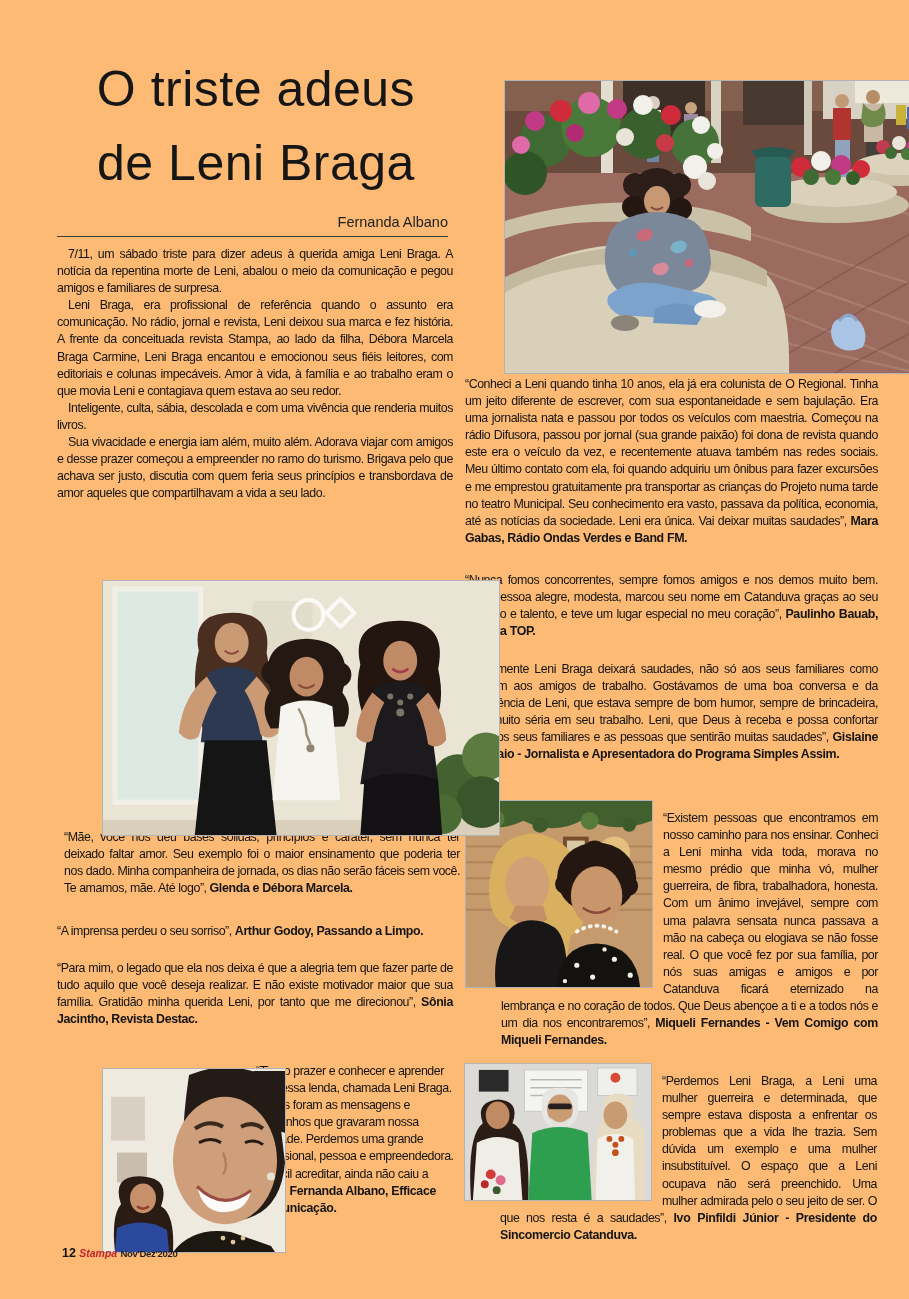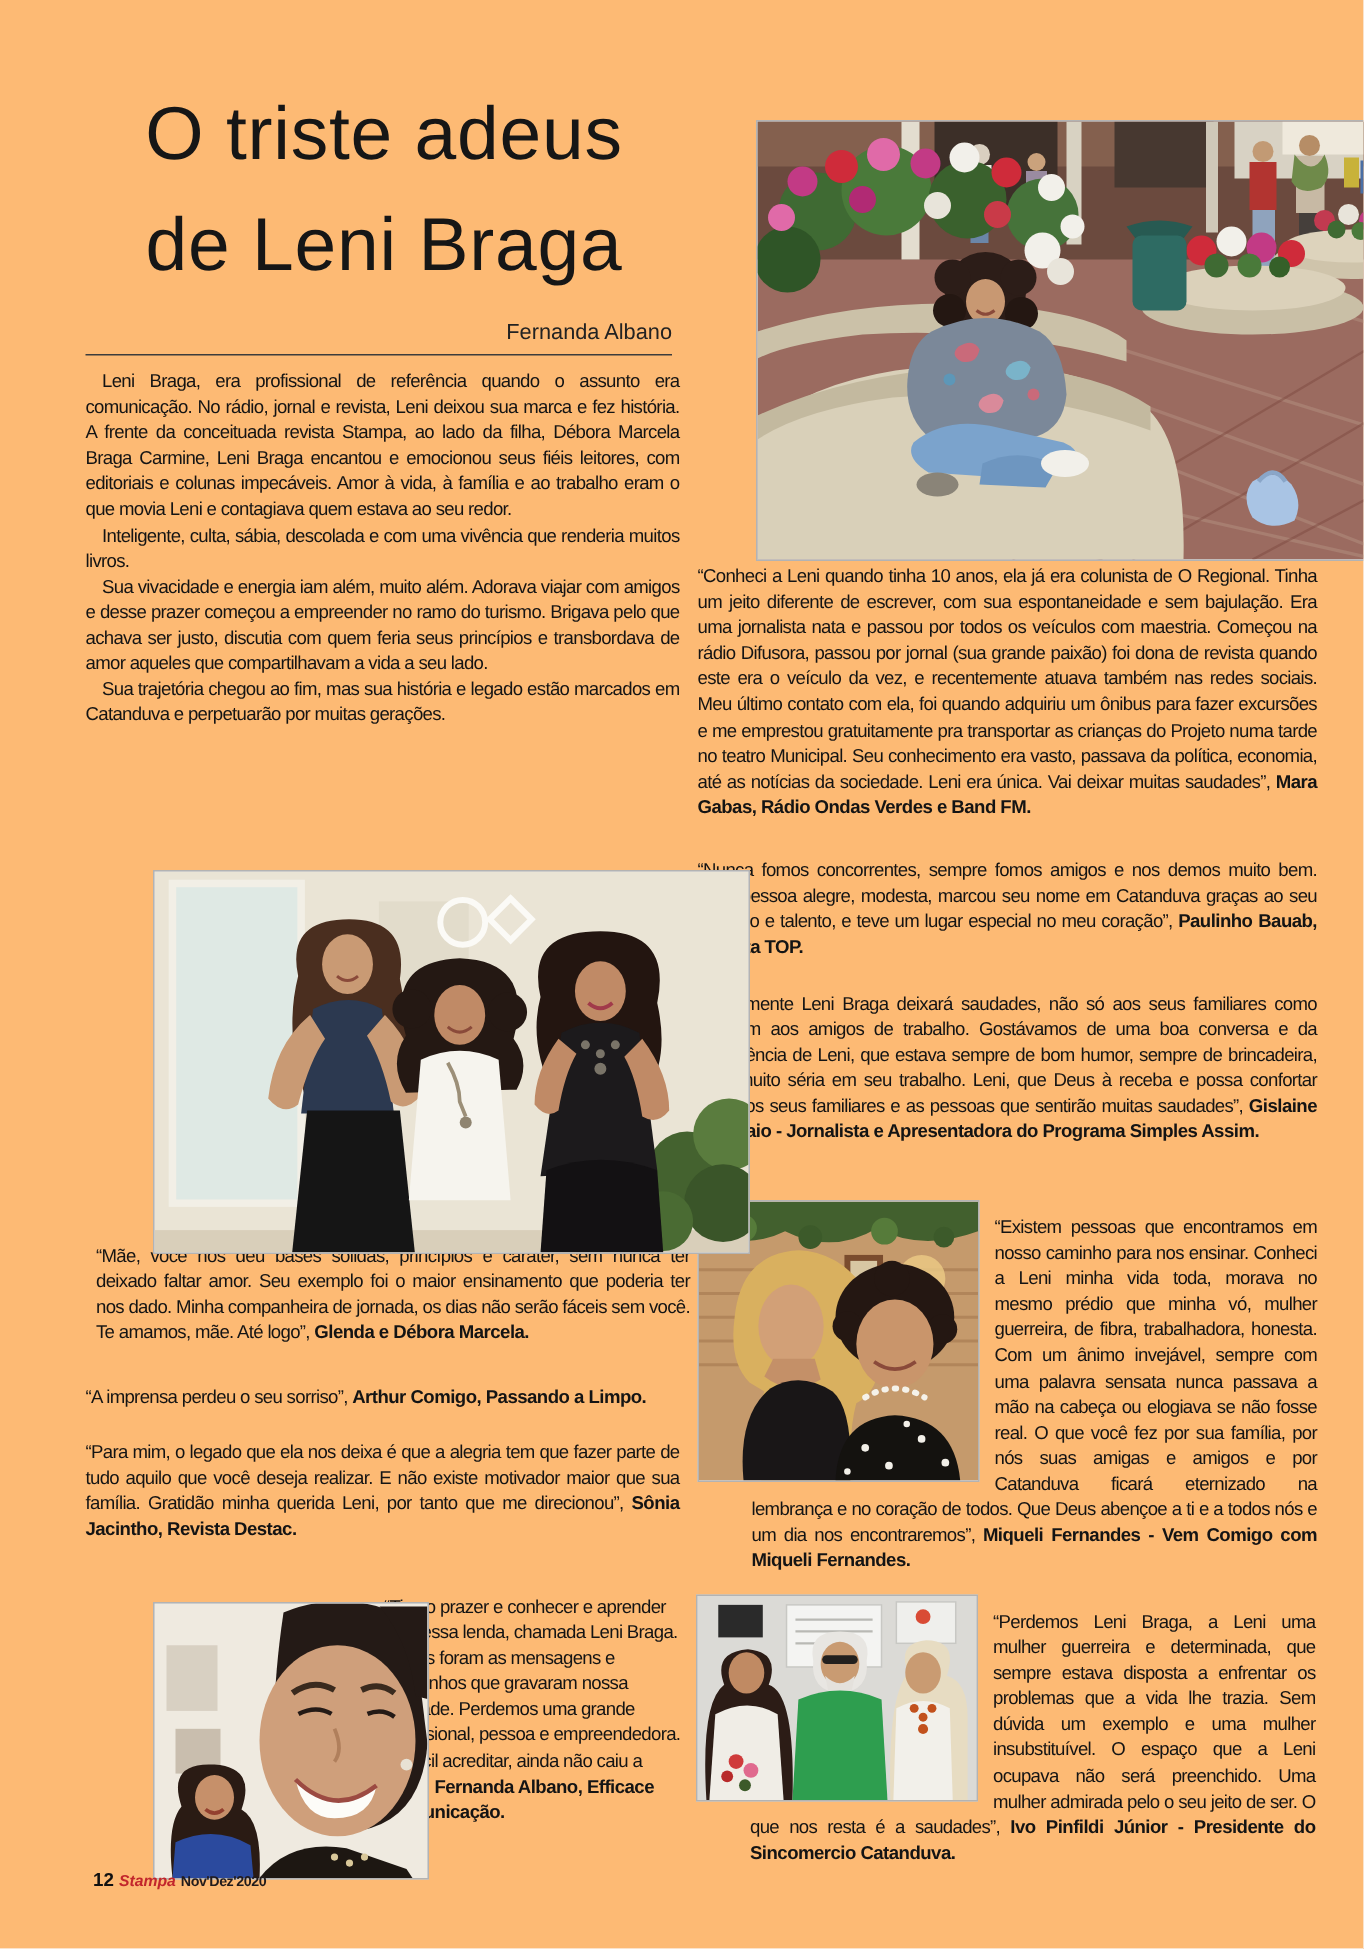--- a/index.html
+++ b/index.html
@@ -59,41 +59,41 @@
 <div class="page">
 
   <div class="title">
     <span>O triste adeus</span><br>
     <span>de Leni Braga</span>
   </div>
   <div class="byline">Fernanda Albano</div>
   <div class="rule"></div>
 
   <div class="copy intro">
+    <p>7/11, um sábado triste para dizer adeus à querida amiga Leni Braga. A notícia da repentina morte de Leni, abalou o meio da comunicação e pegou amigos e familiares de surpresa.</p>
     <p>Leni Braga, era profissional de referência quando o assunto era comunicação. No rádio, jornal e revista, Leni deixou sua marca e fez história. A frente da conceituada revista Stampa, ao lado da filha, Débora Marcela Braga Carmine, Leni Braga encantou e emocionou seus fiéis leitores, com editoriais e colunas impecáveis. Amor à vida, à família e ao trabalho eram o que movia Leni e contagiava quem estava ao seu redor.</p>
     <p>Inteligente, culta, sábia, descolada e com uma vivência que renderia muitos livros.</p>
     <p>Sua vivacidade e energia iam além, muito além. Adorava viajar com amigos e desse prazer começou a empreender no ramo do turismo. Brigava pelo que achava ser justo, discutia com quem feria seus princípios e transbordava de amor aqueles que compartilhavam a vida a seu lado.</p>
-    <p>Sua trajetória chegou ao fim, mas sua história e legado estão marcados em Catanduva e perpetuarão por muitas gerações.</p>
   </div>
 
   <p class="q q-mara">
     <span>“Conheci a Leni quando tinha 10 anos, ela já era colunista de O Regional. Tinha um jeito diferente de escrever, com sua espontaneidade e sem bajulação. Era uma jornalista nata e passou por todos os veículos com maestria. Começou na rádio Difusora, passou por jornal (sua grande paixão) foi dona de revista quando este era o veículo da vez, e recentemente atuava também nas redes sociais. Meu último contato com ela, foi quando adquiriu um ônibus para fazer excursões e me emprestou gratuitamente pra transportar as crianças do Projeto numa tarde no teatro Municipal. Seu conhecimento era vasto, passava da política, economia, até as notícias da sociedade. Leni era única. Vai deixar muitas saudades”, </span><span class="attr">Mara Gabas, Rádio Ondas Verdes e Band FM.</span>
   </p>
   <p class="q q-paulinho">
     <span>“Nunca fomos concorrentes, sempre fomos amigos e nos demos muito bem. Uma pessoa alegre, modesta, marcou seu nome em Catanduva graças ao seu trabalho e talento, e teve um lugar especial no meu coração”, </span><span class="attr">Paulinho Bauab, Revista TOP.</span>
   </p>
   <p class="q q-gislaine">
     <span>“Certamente Leni Braga deixará saudades, não só aos seus familiares como também aos amigos de trabalho. Gostávamos de uma boa conversa e da irreverência de Leni, que estava sempre de bom humor, sempre de brincadeira, mas muito séria em seu trabalho. Leni, que Deus à receba e possa confortar todos os seus familiares e as pessoas que sentirão muitas saudades”, </span><span class="attr">Gislaine Sampaio - Jornalista e Apresentadora do Programa Simples Assim.</span>
   </p>
 
   <p class="q q-mae">
     <span>“Mãe, você nos deu bases sólidas, princípios e caráter, sem nunca ter deixado faltar amor. Seu exemplo foi o maior ensinamento que poderia ter nos dado. Minha companheira de jornada, os dias não serão fáceis sem você. Te amamos, mãe. Até logo”, </span><span class="attr">Glenda e Débora Marcela.</span>
   </p>
   <p class="q q-arthur">
-    <span>“A imprensa perdeu o seu sorriso”, </span><span class="attr">Arthur Comigo, Passando a Limpo.</span>
+    <span>“A imprensa perdeu o seu sorriso”, </span><span class="attr">Arthur Godoy, Passando a Limpo.</span>
   </p>
   <p class="q q-sonia">
     <span>“Para mim, o legado que ela nos deixa é que a alegria tem que fazer parte de tudo aquilo que você deseja realizar. E não existe motivador maior que sua família. Gratidão minha querida Leni, por tanto que me direcionou”, </span><span class="attr">Sônia Jacintho, Revista Destac.</span>
   </p>
   <p class="q q-fernanda">
     <span>“Tive o prazer e conhecer e aprender com essa lenda, chamada Leni Braga. Muitas foram as mensagens e cafezinhos que gravaram nossa amizade. Perdemos uma grande profissional, pessoa e empreendedora. É difícil acreditar, ainda não caiu a ficha”, </span><span class="attr">Fernanda Albano, Efficace Comunicação.</span>
   </p>
 
   <div class="wrapblock wrap-miqueli">
     <figure class="photo ph-party" style="margin:0 10px 6px 0">

